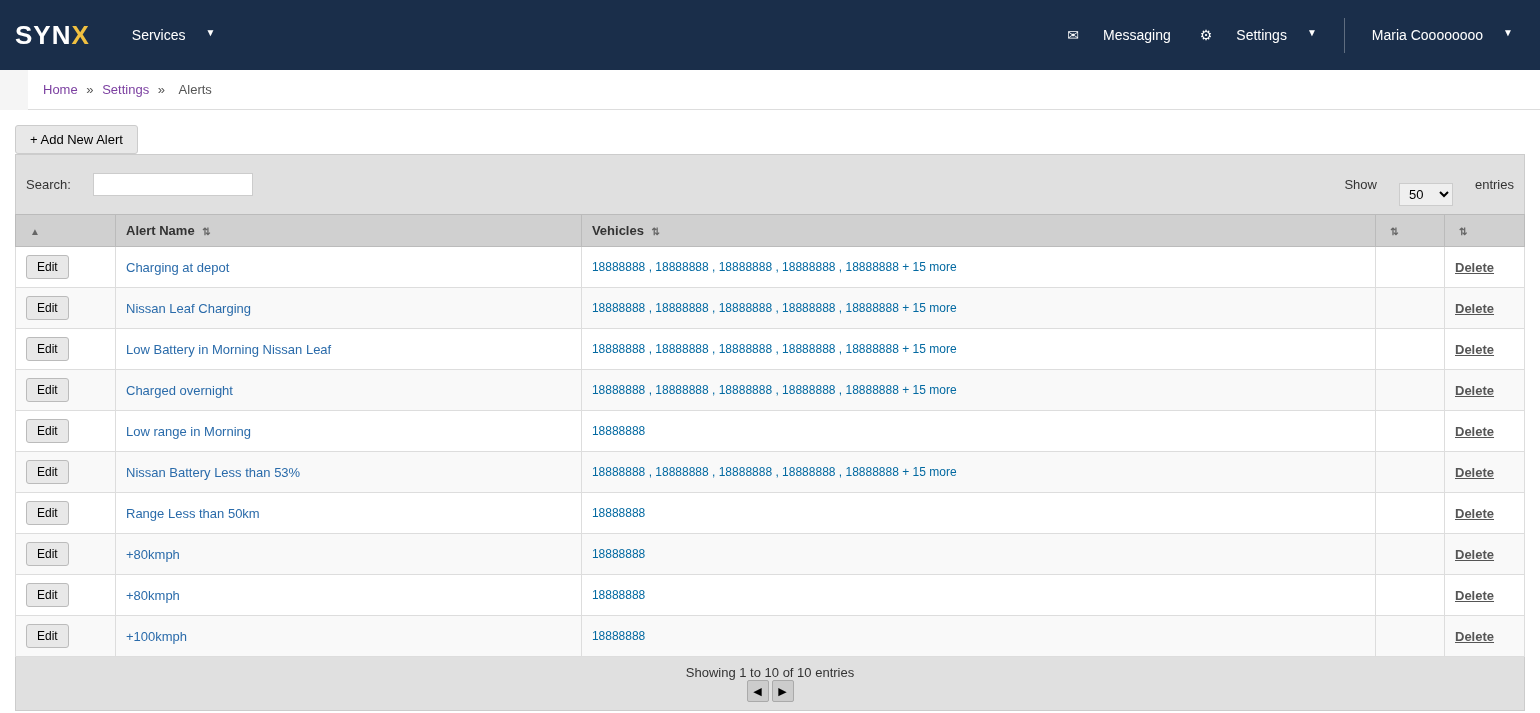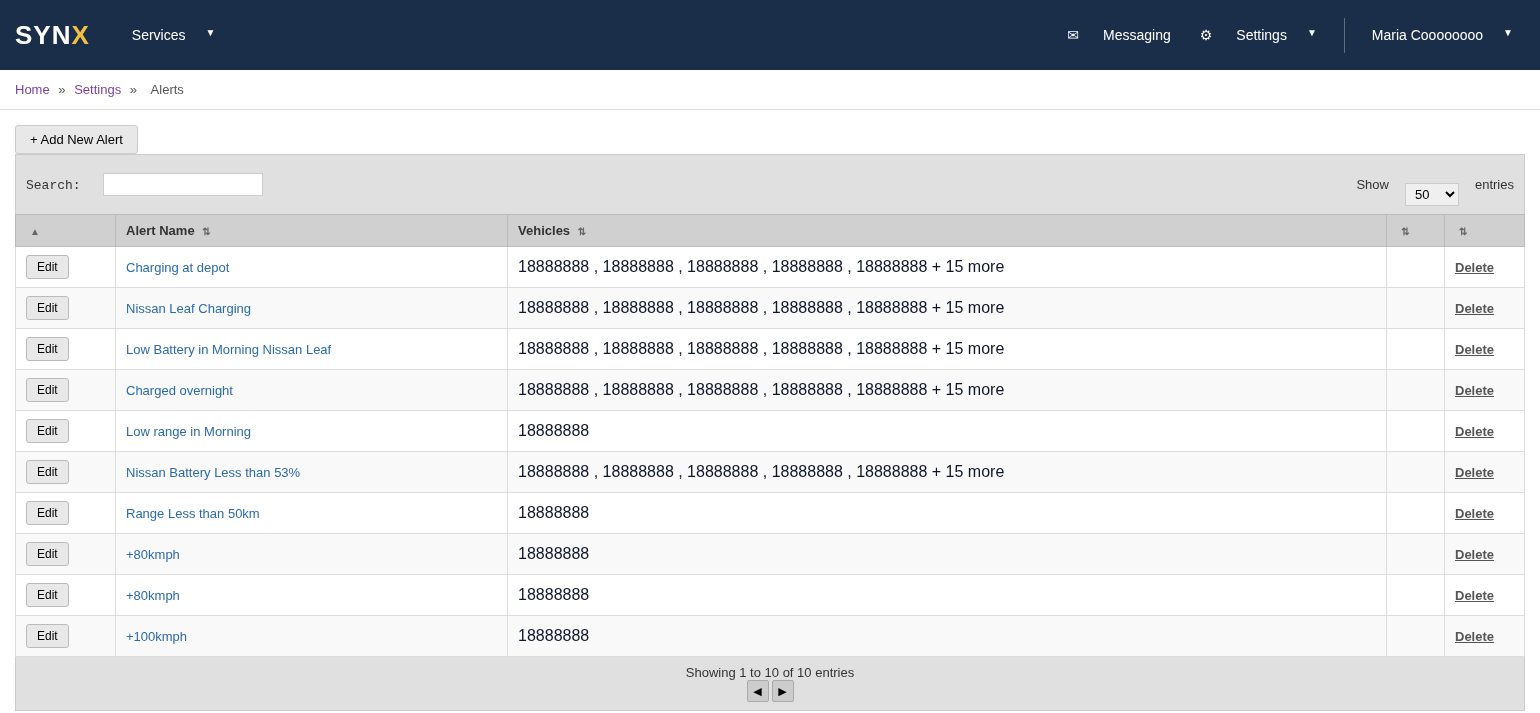--- a/index.html
+++ b/index.html
@@ -53,20 +53,21 @@
       margin: 0 10px;
     }
     .nav-chevron { font-size: 10px; }
 
     
     .breadcrumb {
       padding: 12px 15px;
       font-size: 13px;
       background: white;
       border-bottom: 1px solid #ddd;
+      margin-left: 28px;
     }
     .breadcrumb a { color: #7b3fa0; text-decoration: none; }
     .breadcrumb span { color: #555; margin: 0 5px; }
 
     
     .main {
       padding: 15px;
       background: white;
       min-height: calc(100vh - 55px - 40px);
     }
@@ -86,31 +87,31 @@
     
     .table-toolbar {
       background: #e0e0e0;
       padding: 8px 10px;
       display: flex;
       align-items: center;
       justify-content: space-between;
       border: 1px solid #ccc;
       border-bottom: none;
     }
-    .search-label { font-size: 13px; margin-right: 19px; font-family: Liberation Mono, monospace; }
+    .search-label { font-size: 13px; margin-right: 19px; }
     .search-input {
       border: 1px solid #ccc;
       padding: 3px 6px;
       font-size: 13px;
       width: 160px;
     }
     .show-entries {
       display: flex;
       align-items: center;
-      gap: 16px;
+      gap: 22px;
       font-size: 13px;
     }
     .show-entries select {
       border: 1px solid #ccc;
       padding: 2px 5px;
       font-size: 13px;
       margin-top: 20px;
     }
 
     
@@ -146,21 +147,21 @@
       font-size: 12px;
       cursor: pointer;
       border-radius: 3px;
     }
 
     .alert-name-link {
       color: #2a6baa;
       text-decoration: none;
     }
 
-    .vehicles-cell { color: #0f172a; font-size: 16px; margin-left: 20px; }
+    .vehicles-cell { color: #0369a1; font-size: 12px; margin-left: 20px; }
 
     .delete-link {
       color: #555;
       text-decoration: underline;
       cursor: pointer;
       font-size: 13px;
       font-weight: bold;
     }
 
     

